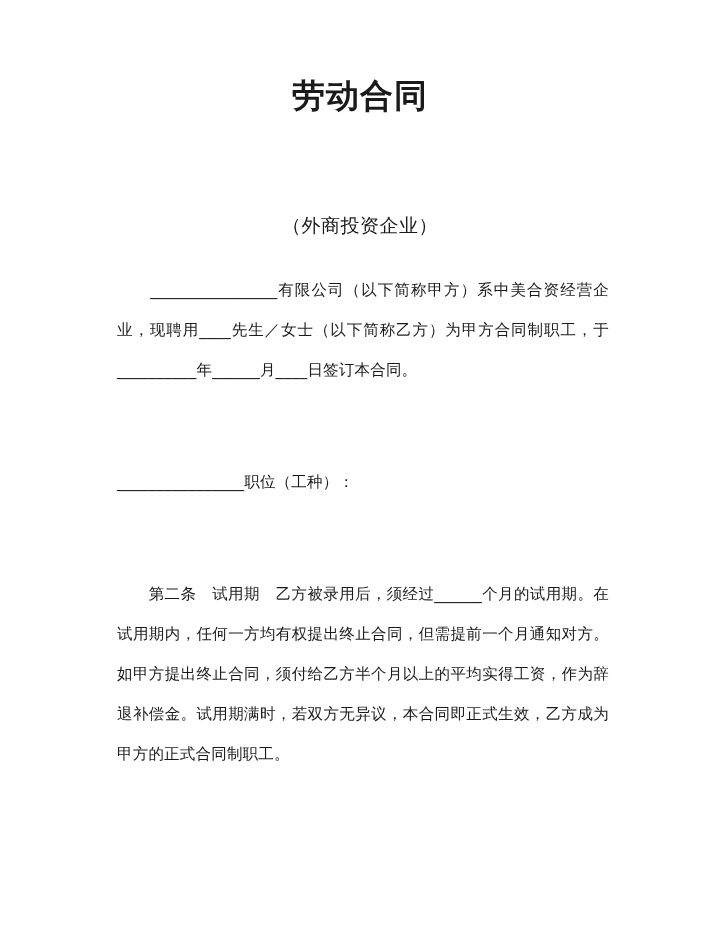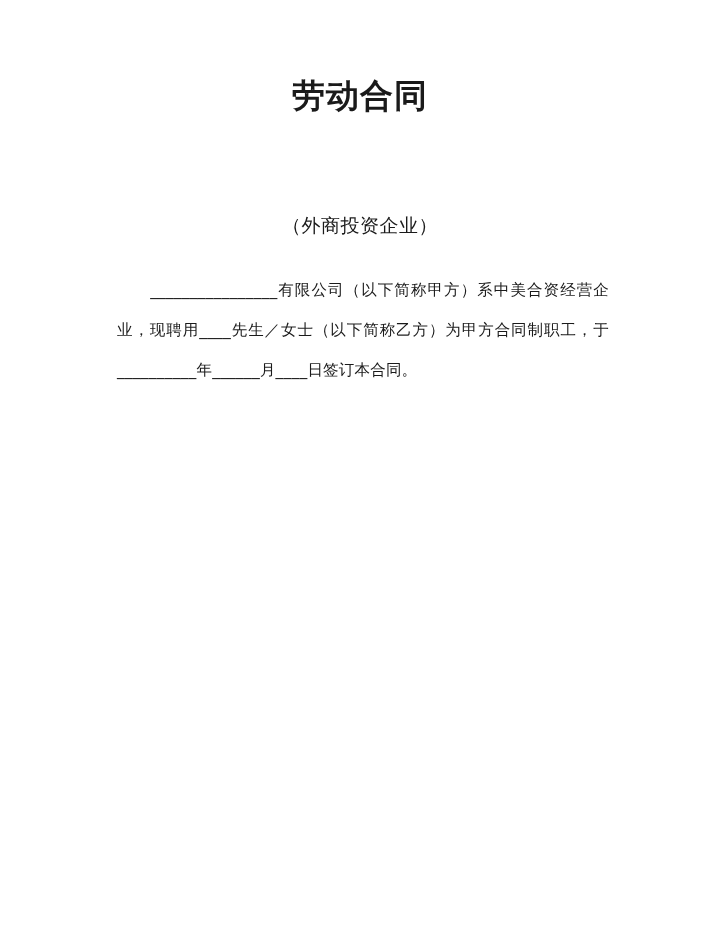--- a/index.html
+++ b/index.html
@@ -79,21 +79,23 @@
 
   <div class="doc-subtitle" id="subtitle-el">（外商投资企业）</div>
 
   <div class="body-area">
 
     <p class="para">　　________________有限公司（以下简称甲方）系中美合资经营企业，现聘用____先生／女士（以下简称乙方）为甲方合同制职工，于__________年______月____日签订本合同。</p>
 
     <div class="gap-lg"></div>
 
 
+    <p class="para">________________职位（工种）：</p>
 
     <div class="gap-lg"></div>
 
+    <p class="para">　　第二条　试用期　乙方被录用后，须经过______个月的试用期。在试用期内，任何一方均有权提出终止合同，但需提前一个月通知对方。如甲方提出终止合同，须付给乙方半个月以上的平均实得工资，作为辞退补偿金。试用期满时，若双方无异议，本合同即正式生效，乙方成为甲方的正式合同制职工。</p>
 
     <div class="gap-lg"></div>
 
 
   </div>
 </div>
 
 </body></html>

